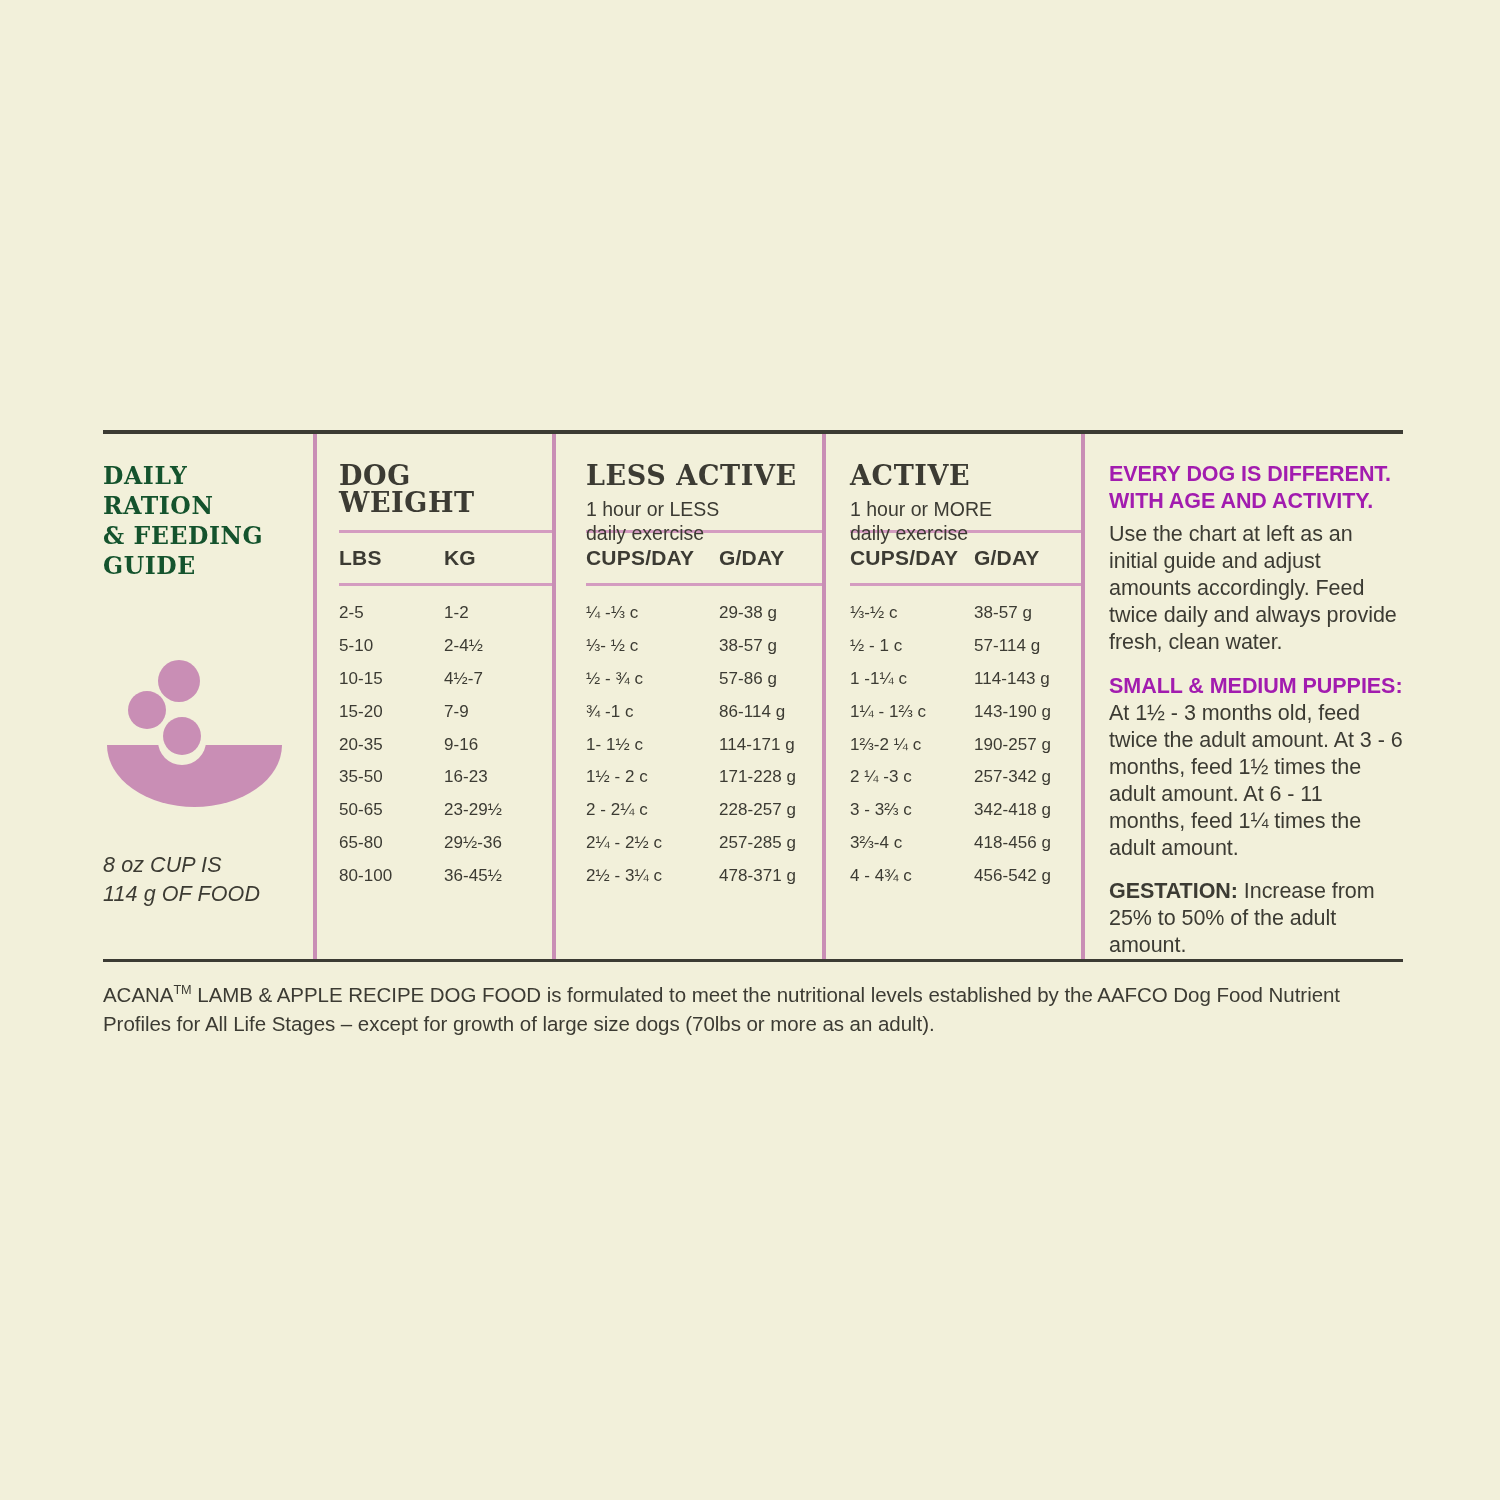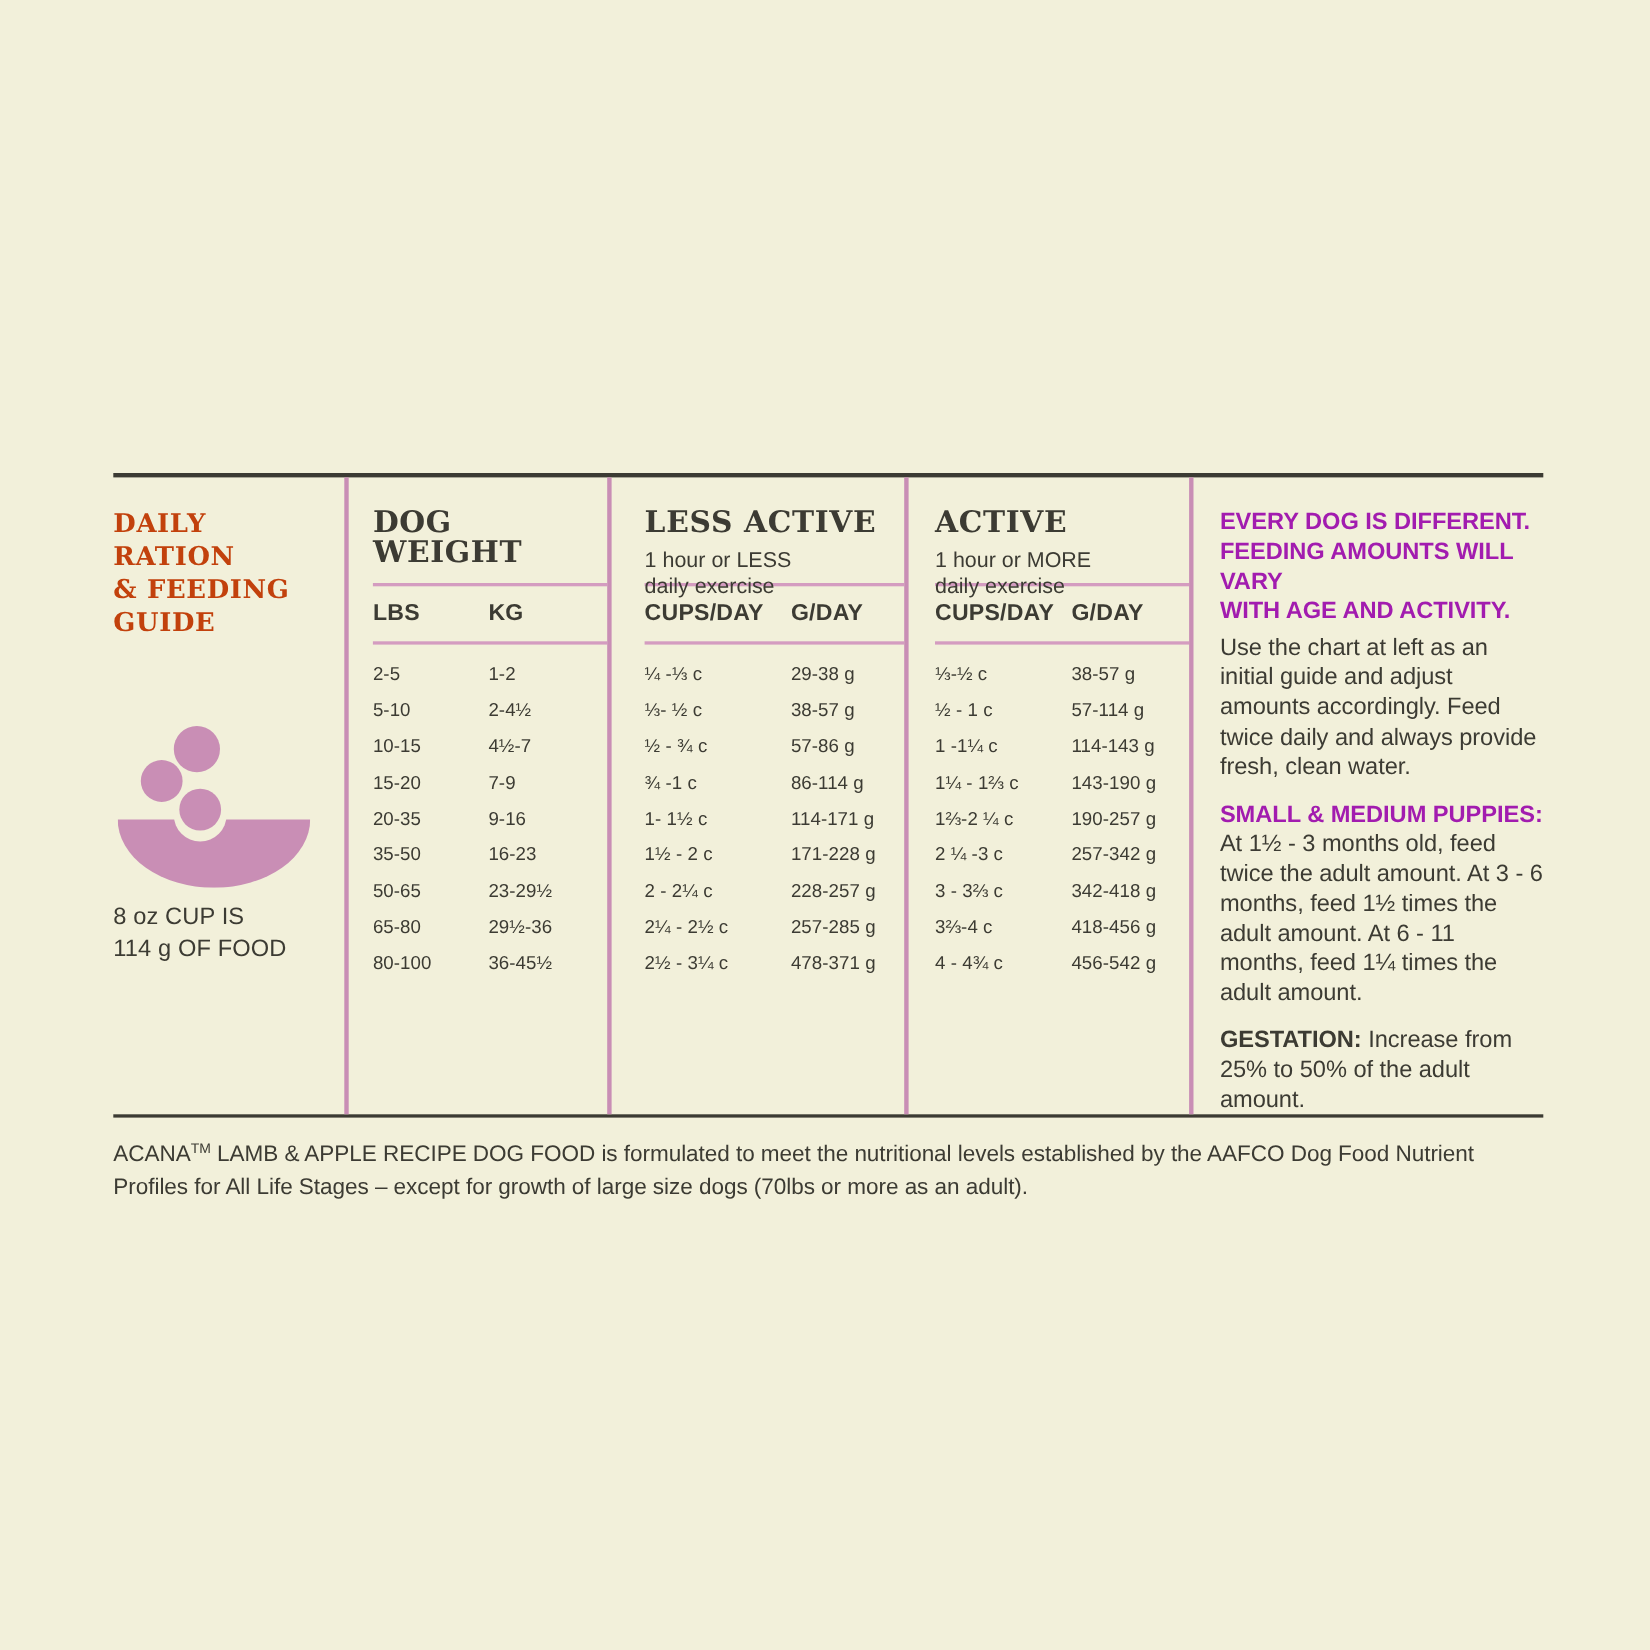--- a/index.html
+++ b/index.html
@@ -63,41 +63,42 @@
 
   .col-weight  { flex: 0 0 235px; width: 235px; box-sizing: border-box; padding-left: 22px; }
   .col-less    { flex: 0 0 266px; width: 266px; box-sizing: border-box; padding-left: 30px; }
   .col-active  { flex: 0 0 255px; width: 255px; box-sizing: border-box; padding-left: 24px; }
   .col-notes   { flex: 1 1 auto;  box-sizing: border-box; padding-left: 24px; padding-top: 27px; }
 
   
   .guide-title {
     font-family: "DejaVu Serif", serif;
     font-weight: bold;
-    color: #c2410c;
+    color: #14532d;
     font-size: 23.5px;
     line-height: 1.27;
     letter-spacing: 0.6px;
   }
 
   .bowl-wrap {
     margin-top: 76px;
     margin-left: 4px;
     width: 175px;
     height: 150px;
     position: relative;
   }
   .bowl-svg { display: block; }
 
   .cup-note {
-    margin-top: 12px;
+    margin-top: 44px;
     font-size: 21.5px;
     line-height: 1.32;
     color: #3C3B33;
     letter-spacing: 0.1px;
+    font-style: italic;
   }
 
   
   .head-zone {
     height: 96px;
     box-sizing: border-box;
     padding-top: 28px;
   }
   .hdr-big {
     font-family: "DejaVu Serif", serif;
@@ -383,21 +384,20 @@
               <span class="w-g2">456-542 g</span>
             </div>
         </div>
       </div>
 
       <div class="vdiv"></div>
 
       <div class="col-notes">
         <div class="note-strong">
           <div>EVERY DOG IS DIFFERENT.</div>
-          <div>FEEDING AMOUNTS WILL VARY</div>
           <div>WITH AGE AND ACTIVITY.</div>
         </div>
 
         <div class="note-body">Use the chart at left as an initial guide and adjust amounts accordingly. Feed twice daily and always provide fresh, clean water.</div>
 
         <div class="note-block">
           <div class="note-strong">SMALL &amp; MEDIUM PUPPIES:</div>
           <div class="note-body" style="margin-top:0">At 1½ - 3 months old, feed twice the adult amount. At 3 - 6 months, feed 1½ times the adult amount. At 6 - 11 months, feed 1¼ times the adult amount.</div>
         </div>
 

